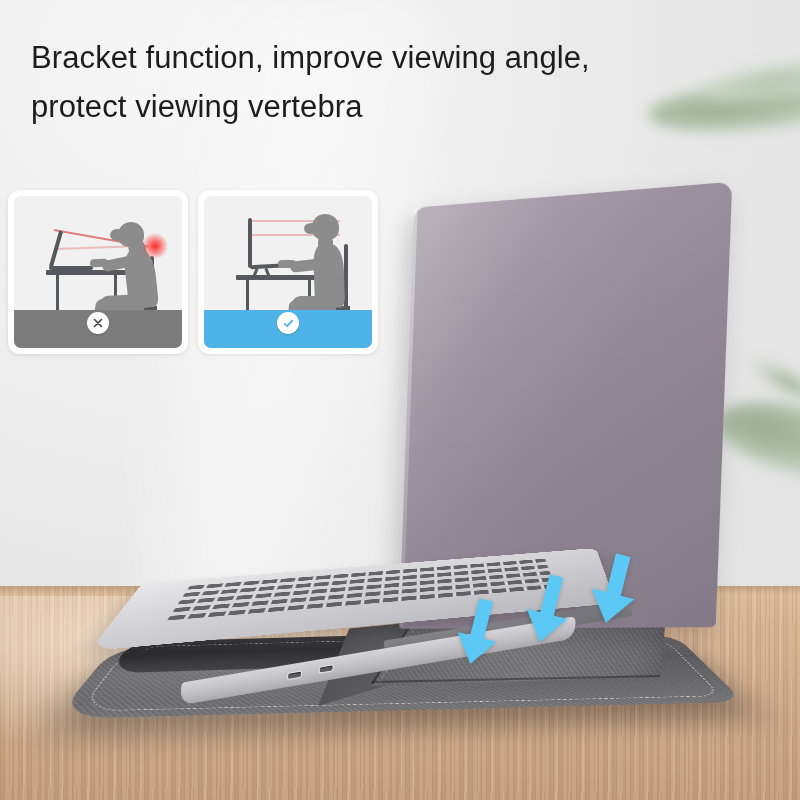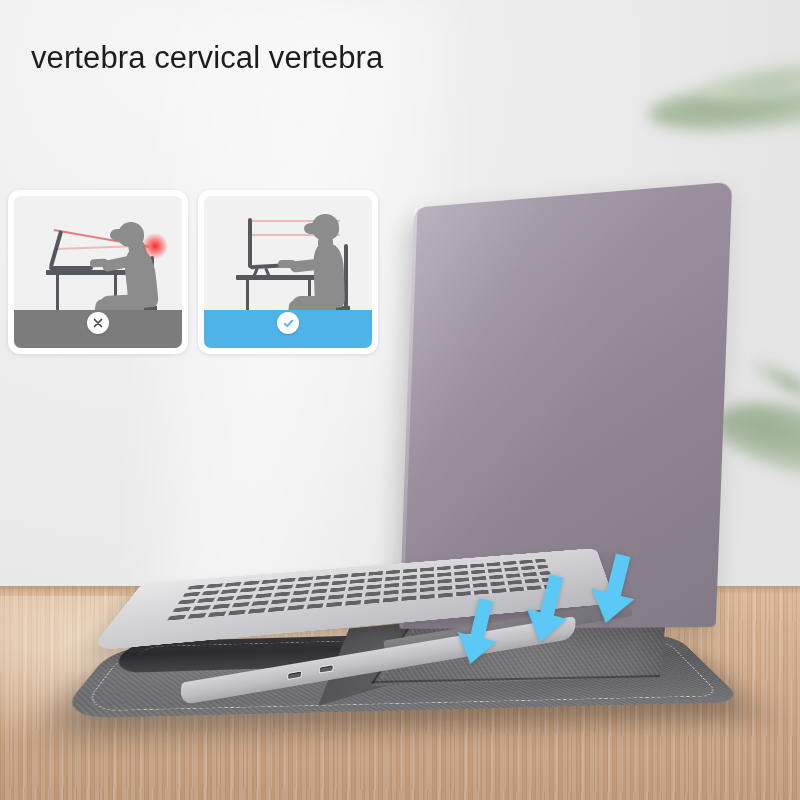--- a/index.html
+++ b/index.html
@@ -253,21 +253,22 @@
   <div class="leaf leaf-bottom"></div>
 
   <div class="desk">
     <div class="desk-grain"></div>
     <div class="desk-grain2"></div>
     <div class="desk-edge"></div>
     <div class="desk-light"></div>
   </div>
 
   <div class="headline">
-    <span class="l2">vertebra cervical vertebra</span>
+    <span>Bracket function, improve viewing angle,</span>
+    <span class="l2">protect viewing vertebra</span>
   </div>
 
   <div class="cards">
 
     <div class="card">
       <div class="card-inner">
         <div class="scene">
 
           <div class="sightline" style="left:40px;top:33px;width:96px;transform:rotate(10deg);"></div>
           <div class="sightline pale" style="left:42px;top:52px;width:92px;transform:rotate(-2deg);"></div>

